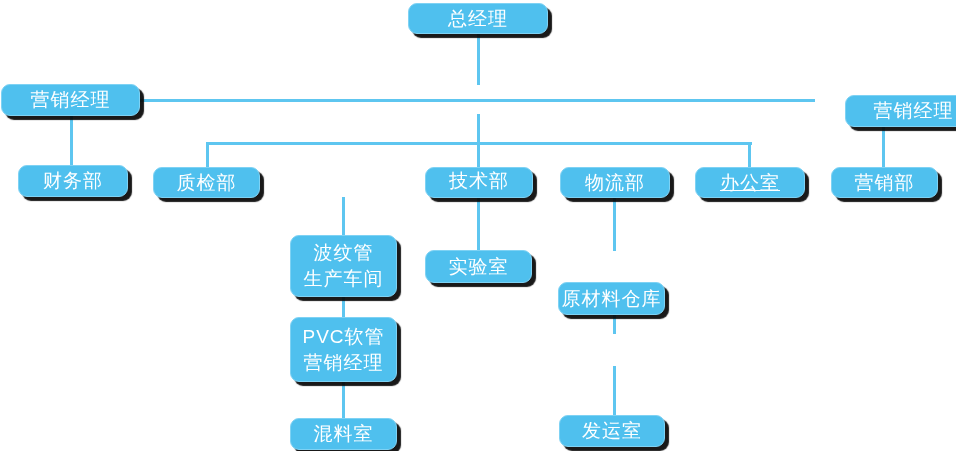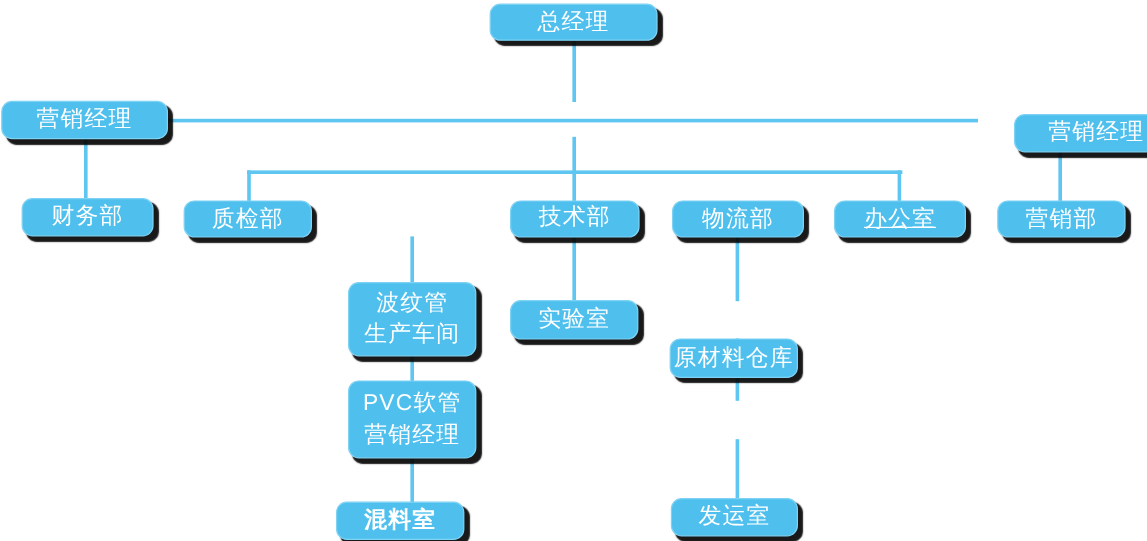--- a/index.html
+++ b/index.html
@@ -68,20 +68,20 @@
   <div class="node" style="left:153px; top:167px; width:107px; height:31px;">质检部</div>
   <div class="node" style="left:425px; top:167px; width:108px; height:31px;font-family:Liberation Mono, monospace;">技术部</div>
   <div class="node" style="left:560px; top:167px; width:110px; height:31px;">物流部</div>
   <div class="node" style="left:695px; top:167px; width:110px; height:31px;text-decoration:underline;">办公室</div>
   <div class="node" style="left:831px; top:167px; width:107px; height:31px;">营销部</div>
 
   <div class="node" style="left:290px; top:235px; width:107px; height:62px;">波纹管
 生产车间</div>
   <div class="node" style="left:290px; top:317px; width:107px; height:65px;">PVC软管
 营销经理</div>
-  <div class="node" style="left:280px; top:418px; width:107px; height:32px;font-weight:bold;">混料室</div>
+  <div class="node" style="left:290px; top:418px; width:107px; height:32px;">混料室</div>
 
   <div class="node" style="left:425px; top:250px; width:107px; height:33px;">实验室</div>
 
   <div class="node" style="left:558px; top:250px; width:107px; height:33px;margin-top:32px;">原材料仓库</div>
   <div class="node" style="left:559px; top:415px; width:106px; height:32px;">发运室</div>
 
 </div>
 
 </body></html>

